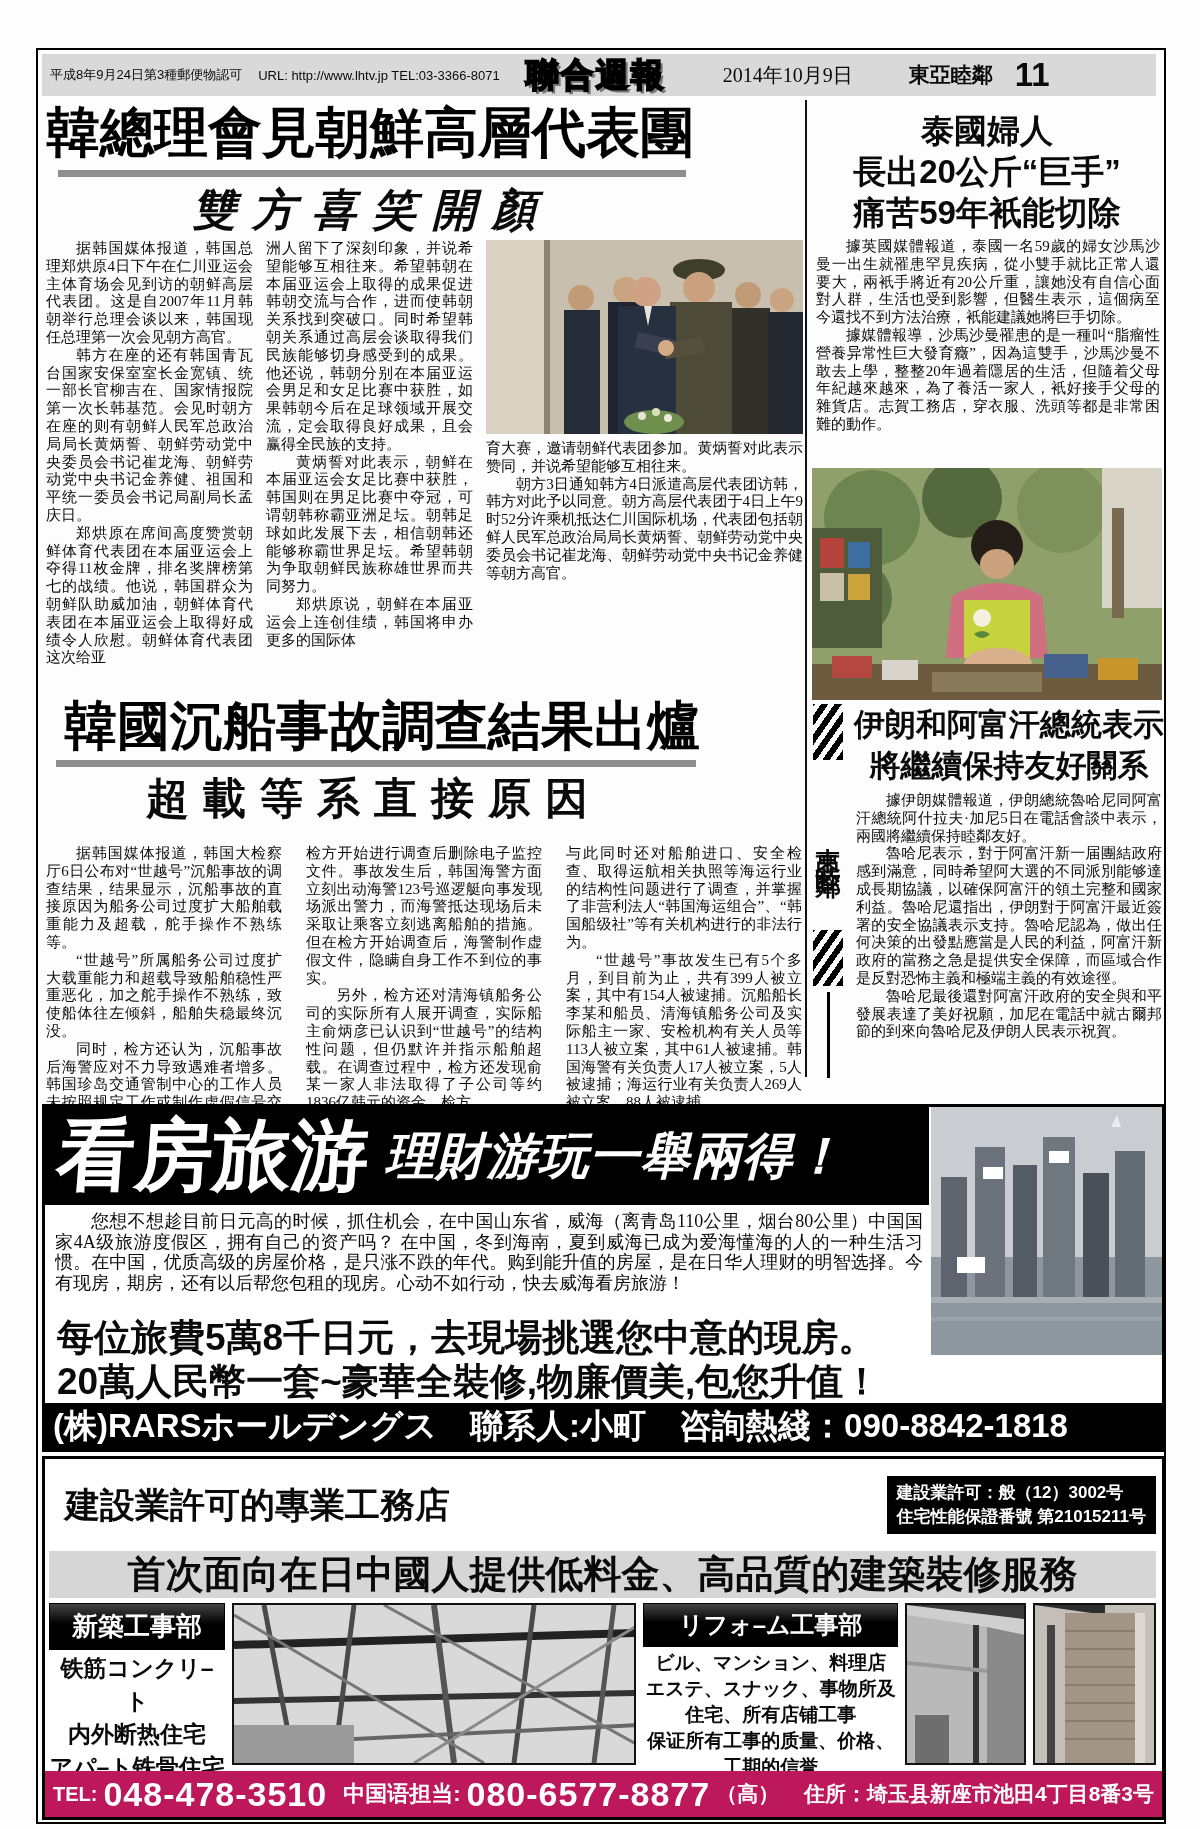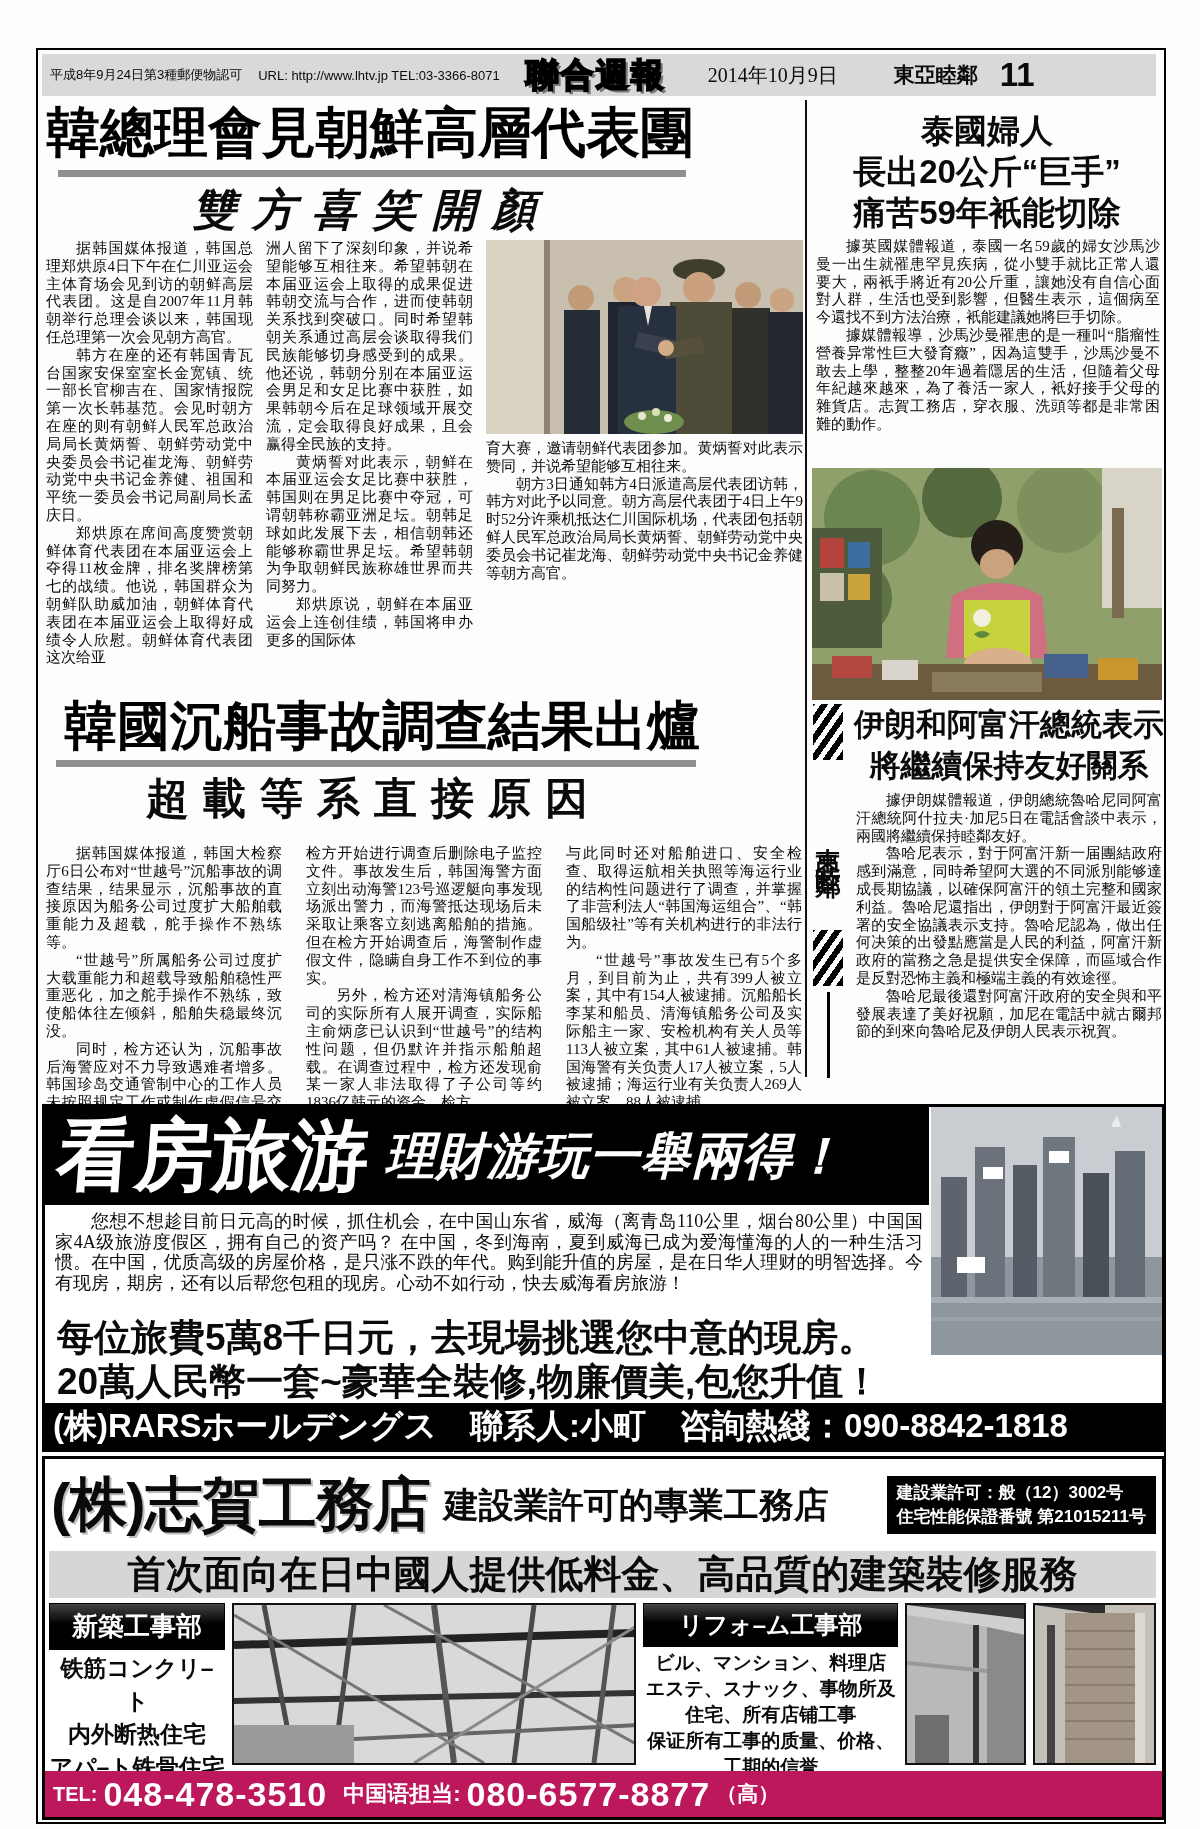--- a/index.html
+++ b/index.html
@@ -7,21 +7,21 @@
         font-family:"Liberation Serif","DejaVu Serif",serif;color:#0a0a0a;}
   .abs{position:absolute;}
   
   .frame{position:absolute;left:36px;top:48px;width:1126px;height:1772px;border:2px solid #000;}
   .header-bar{position:absolute;left:42px;top:54px;width:1114px;height:42px;background:#d9d9d9;
       display:flex;align-items:center;padding:0 8px;box-sizing:border-box;}
   .hdr-small{font-size:13px;font-family:"Liberation Sans","DejaVu Sans",sans-serif;white-space:nowrap;}
   .masthead{font-size:33px;font-weight:900;color:#fff;-webkit-text-stroke:2px #000;
       text-shadow:3px 3px 0 #777;margin-left:26px;letter-spacing:2px;white-space:nowrap;
       font-family:"Liberation Sans","DejaVu Sans",sans-serif;}
-  .hdr-date{font-size:20px;margin-left:42px;white-space:nowrap;}
+  .hdr-date{font-size:20px;margin-left:57px;white-space:nowrap;}
   .hdr-sec{font-size:21px;font-weight:700;margin-left:56px;white-space:nowrap;}
   .hdr-num{font-size:33px;font-weight:900;margin-left:22px;font-family:"Liberation Sans","DejaVu Sans",sans-serif;}
   
   .headline{font-family:"Liberation Sans","DejaVu Sans",sans-serif;font-weight:900;color:#000000;white-space:nowrap;}
   .grule{background:#8f8f8f;height:7px;}
   .subhead{font-weight:700;text-align:center;white-space:nowrap;}
   
   .bodycols{display:flex;}
   .col{overflow:hidden;text-align:justify;}
   .col p{margin:0;text-indent:2em;}
@@ -235,21 +235,20 @@
     <div class="ad1-body">
       <p style="margin:0;text-indent:2em;">您想不想趁目前日元高的时候，抓住机会，在中国山东省，威海（离青岛110公里，烟台80公里）中国国家4A级旅游度假区，拥有自己的资产吗？ 在中国，冬到海南，夏到威海已成为爱海懂海的人的一种生活习惯。在中国，优质高级的房屋价格，是只涨不跌的年代。购到能升值的房屋，是在日华人理财的明智选择。今有现房，期房，还有以后帮您包租的现房。心动不如行动，快去威海看房旅游！</p>
     </div>
     <div class="ad1-hi" style="top:206px;">每位旅費5萬8千日元，去現場挑選您中意的現房。</div>
     <div class="ad1-hi" style="top:250px;">20萬人民幣一套~豪華全裝修,物廉價美,包您升值！</div>
     <div class="ad1-rars">(株)RARSホールデングス　聯系人:小町　咨詢熱綫：090-8842-1818</div>
   </div>
 
   <div class="ad-box" style="left:42px;top:1456px;width:1117px;height:358px;">
     <div class="ad2-row1">
-      <span class="ad2-company">(株)志賀工務店</span>
       <span class="ad2-tagline">建設業許可的專業工務店</span>
       <span class="ad2-license">
         <span style="display:block;">建設業許可：般（12）3002号</span>
         <span style="display:block;">住宅性能保證番號 第21015211号</span>
       </span>
     </div>
     <div class="ad2-banner">首次面向在日中國人提供低料金、高品質的建築裝修服務</div>
 
     <div class="ad2-crow">
       <div class="dept" style="width:178px;">
@@ -316,16 +315,17 @@
         </svg>
       </div>
     </div>
 
     <div class="ad2-footer">
       <span style="font-size:20px;font-weight:700;">TEL:</span>
       <span style="font-size:34px;font-weight:900;letter-spacing:1px;">048-478-3510</span>
       <span style="font-size:22px;font-weight:700;margin-left:10px;">中国语担当:</span>
       <span style="font-size:34px;font-weight:900;letter-spacing:1px;">080-6577-8877</span>
       <span style="font-size:21px;font-weight:700;">（高）</span>
+      <span style="font-size:21px;font-weight:700;margin-left:auto;">住所：埼玉县新座市池田4丁目8番3号</span>
     </div>
   </div>
 
 </div>
 
 </body></html>

